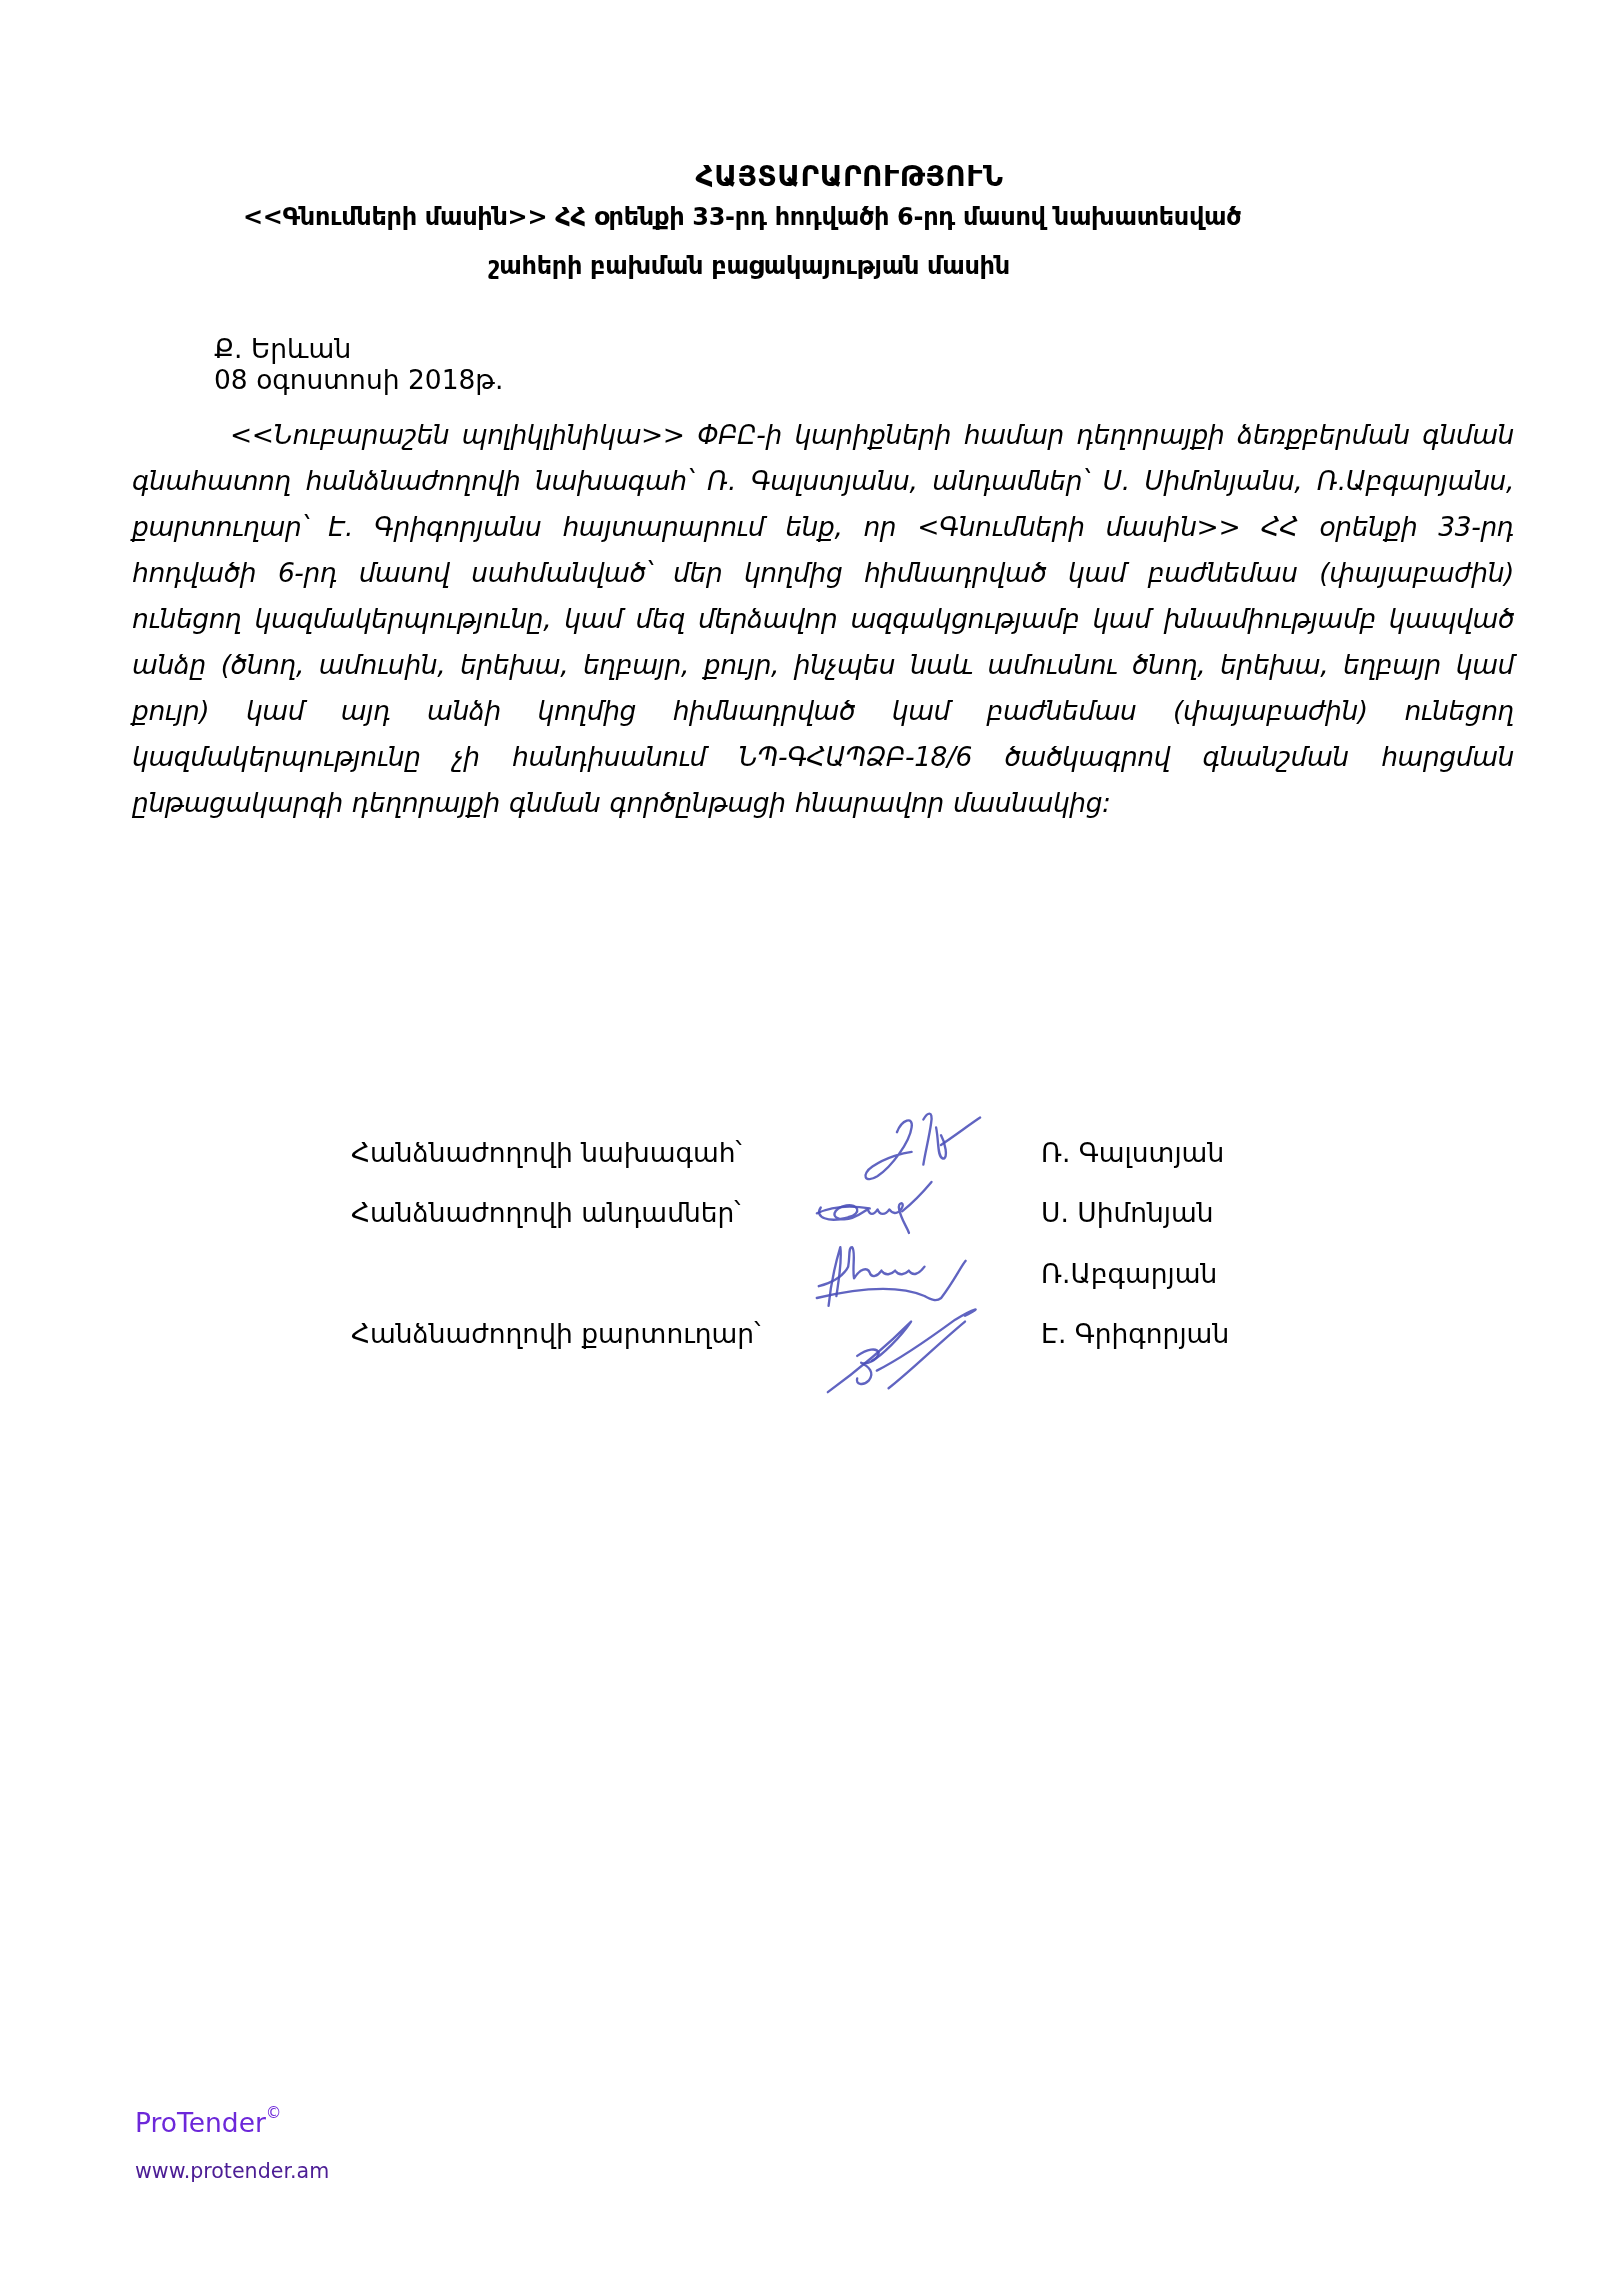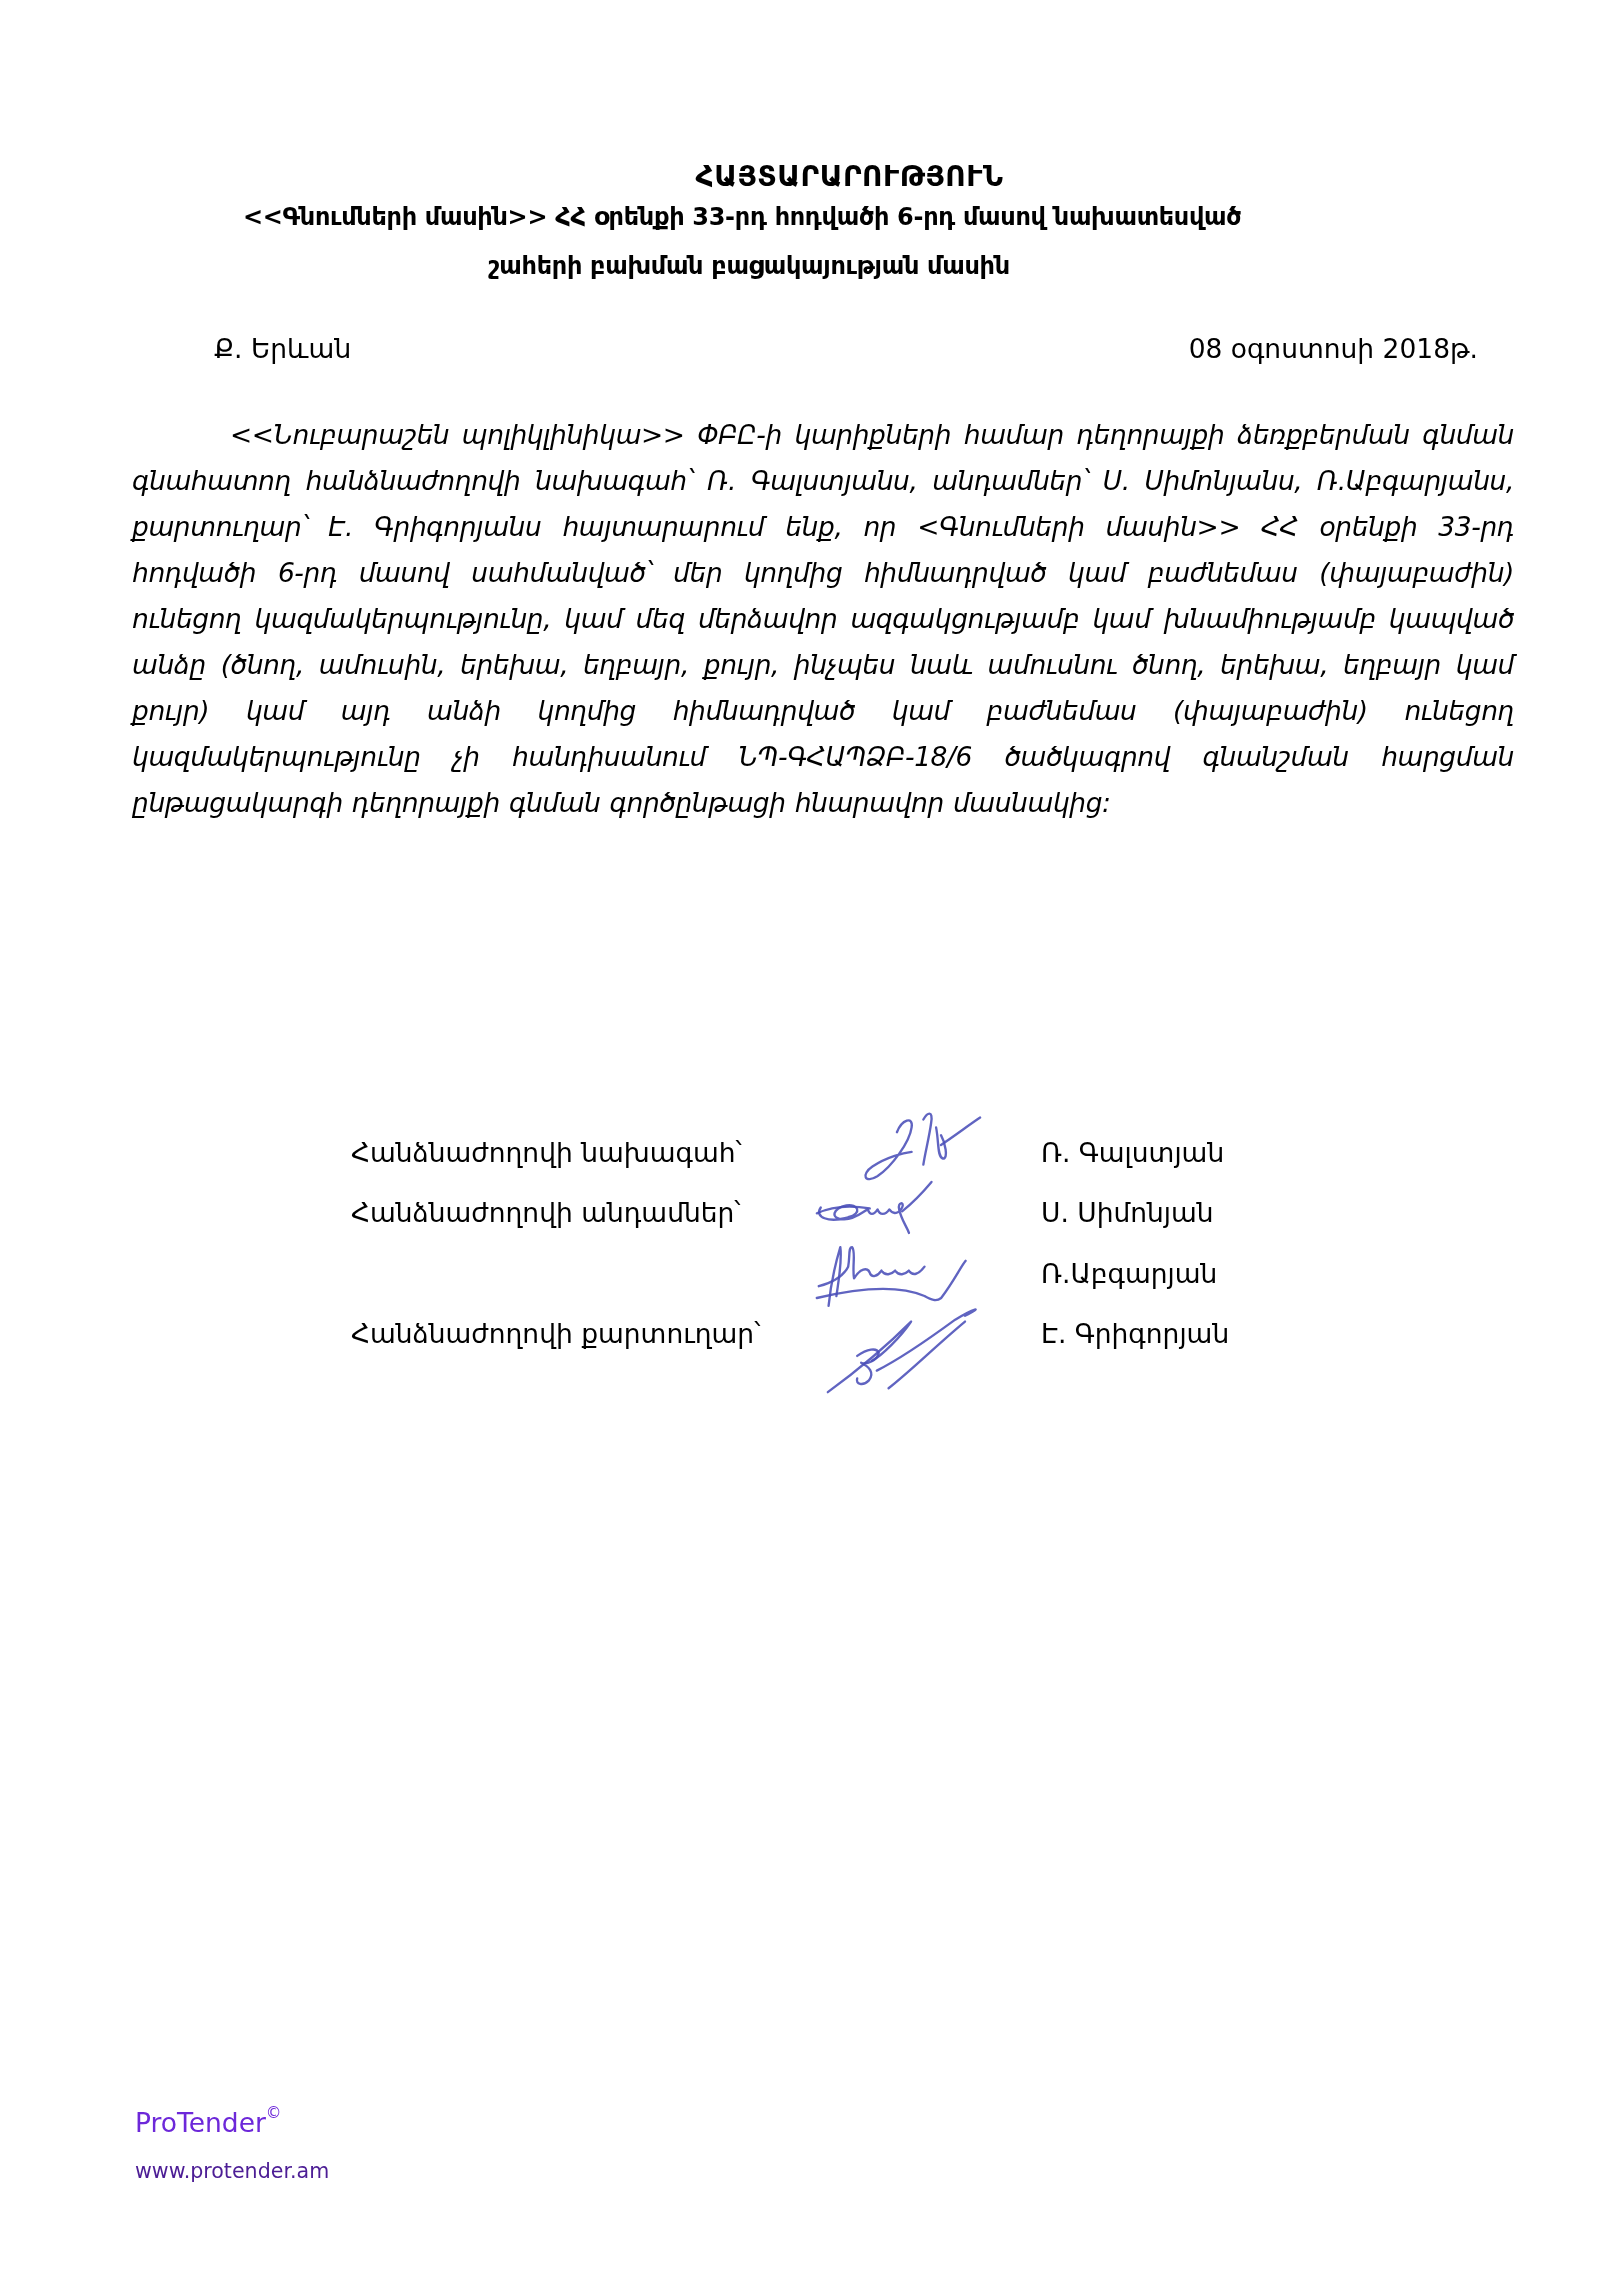--- a/index.html
+++ b/index.html
@@ -45,20 +45,21 @@
   .sub2 { left: 488px; top: 231px; margin-top: 21px; }
 
   .place-date {
     position: absolute;
     top: 333px;
     left: 214px;
     width: 1264px;
     display: flex;
     justify-content: space-between;
     font-size: 26.5px;
+    flex-direction: column;
   }
 
   .body-text {
     position: absolute;
     left: 132px;
     top: 412px;
     width: 1382px;
     font-size: 26.5px;
     line-height: 46px;
     text-align: justify;

